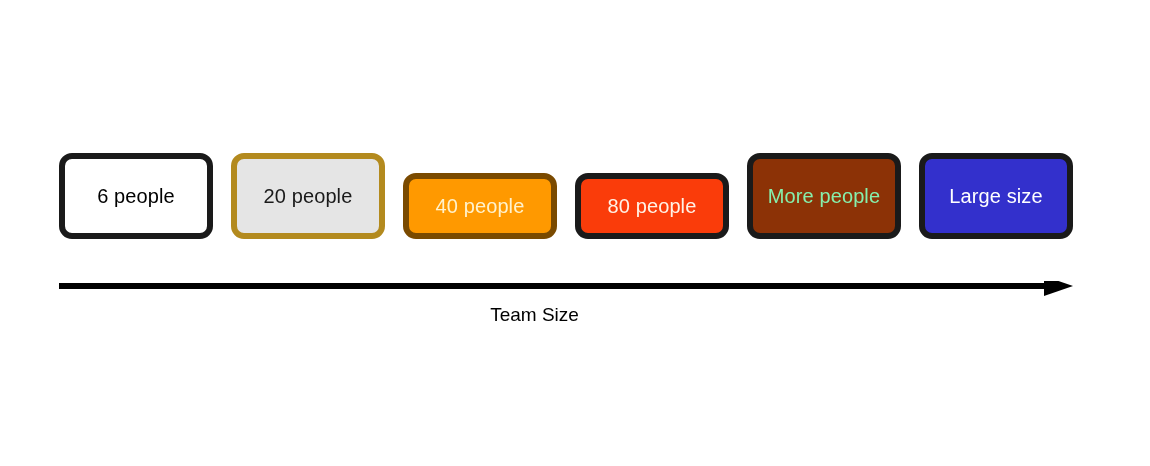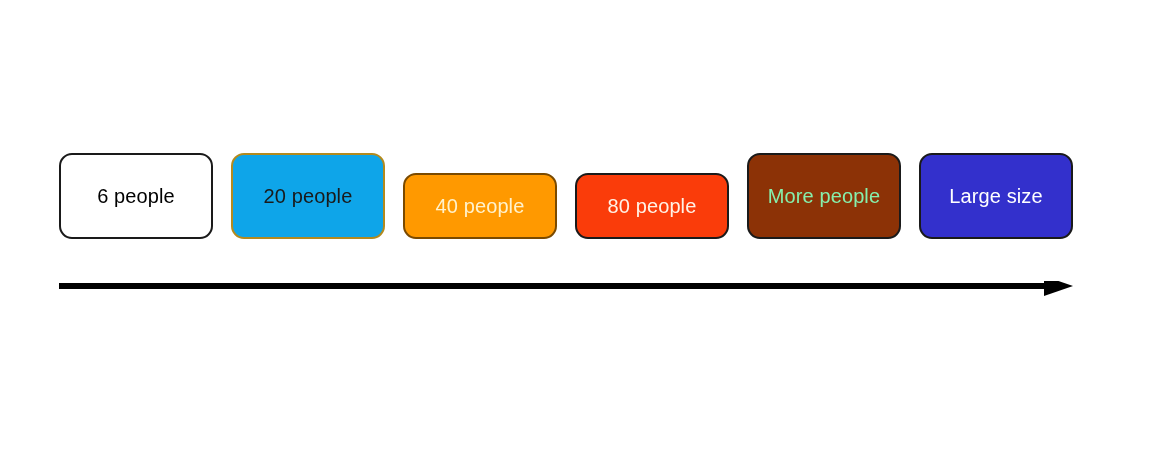--- a/index.html
+++ b/index.html
@@ -25,21 +25,21 @@
     width: 1014px;
     height: 86px;
     display: flex;
     flex-direction: row;
     align-items: stretch;
     gap: 18px;
   }
   .stage-box {
     flex: 1 1 0;
     border-radius: 13px;
-    border: 2px solid #ef4444;
+    border: 6px solid #ef4444;
     box-sizing: border-box;
     display: flex;
     align-items: center;
     justify-content: center;
     font-size: 20px;
     line-height: 1;
     letter-spacing: 0.1px;
     white-space: nowrap;
   }
   .axis-line {
@@ -62,21 +62,21 @@
 </style>
 </head>
 <body>
 
 <div class="canvas">
 
   <div class="stage-row">
     <div class="stage-box" style="background: rgb(255, 255, 255); color: rgb(0, 0, 0); border-color: rgb(26, 26, 26);">
       <span>6 people</span>
     </div>
-    <div class="stage-box" style="background: #0ea5e9; color: rgb(26, 26, 26); border-color: rgb(179, 138, 30); justify-content: center;">
+    <div class="stage-box" style="background: #e5e5e5; color: rgb(26, 26, 26); border-color: rgb(179, 138, 30); justify-content: center;">
       <span>20 people</span>
     </div>
     <div class="stage-box" style="background: rgb(255, 153, 0); color: rgb(255, 242, 204); border-color: rgb(122, 74, 0); margin-top: 20px;">
       <span>40 people</span>
     </div>
     <div class="stage-box" style="background: rgb(250, 60, 10); color: rgb(255, 242, 230); border-color: rgb(26, 26, 26); margin-top: 20px;">
       <span>80 people</span>
     </div>
     <div class="stage-box" style="background: rgb(140, 50, 6); color: #86efac; border-color: rgb(26, 26, 26);">
       <span>More people</span>
@@ -84,14 +84,15 @@
     <div class="stage-box" style="background: rgb(51, 48, 204); color: rgb(255, 255, 255); border-color: rgb(26, 26, 26);">
       <span>Large size</span>
     </div>
   </div>
 
   <svg class="axis-line" viewBox="0 0 1014 22" preserveAspectRatio="none">
     <line x1="0" y1="5" x2="988" y2="5" stroke="#000000" stroke-width="6"></line>
     <polygon points="985,-5 1014,5 985,15" fill="#000000"></polygon>
   </svg>
 
+  <div class="axis-label">Team Size</div>
 
 </div>
 
 </body></html>

